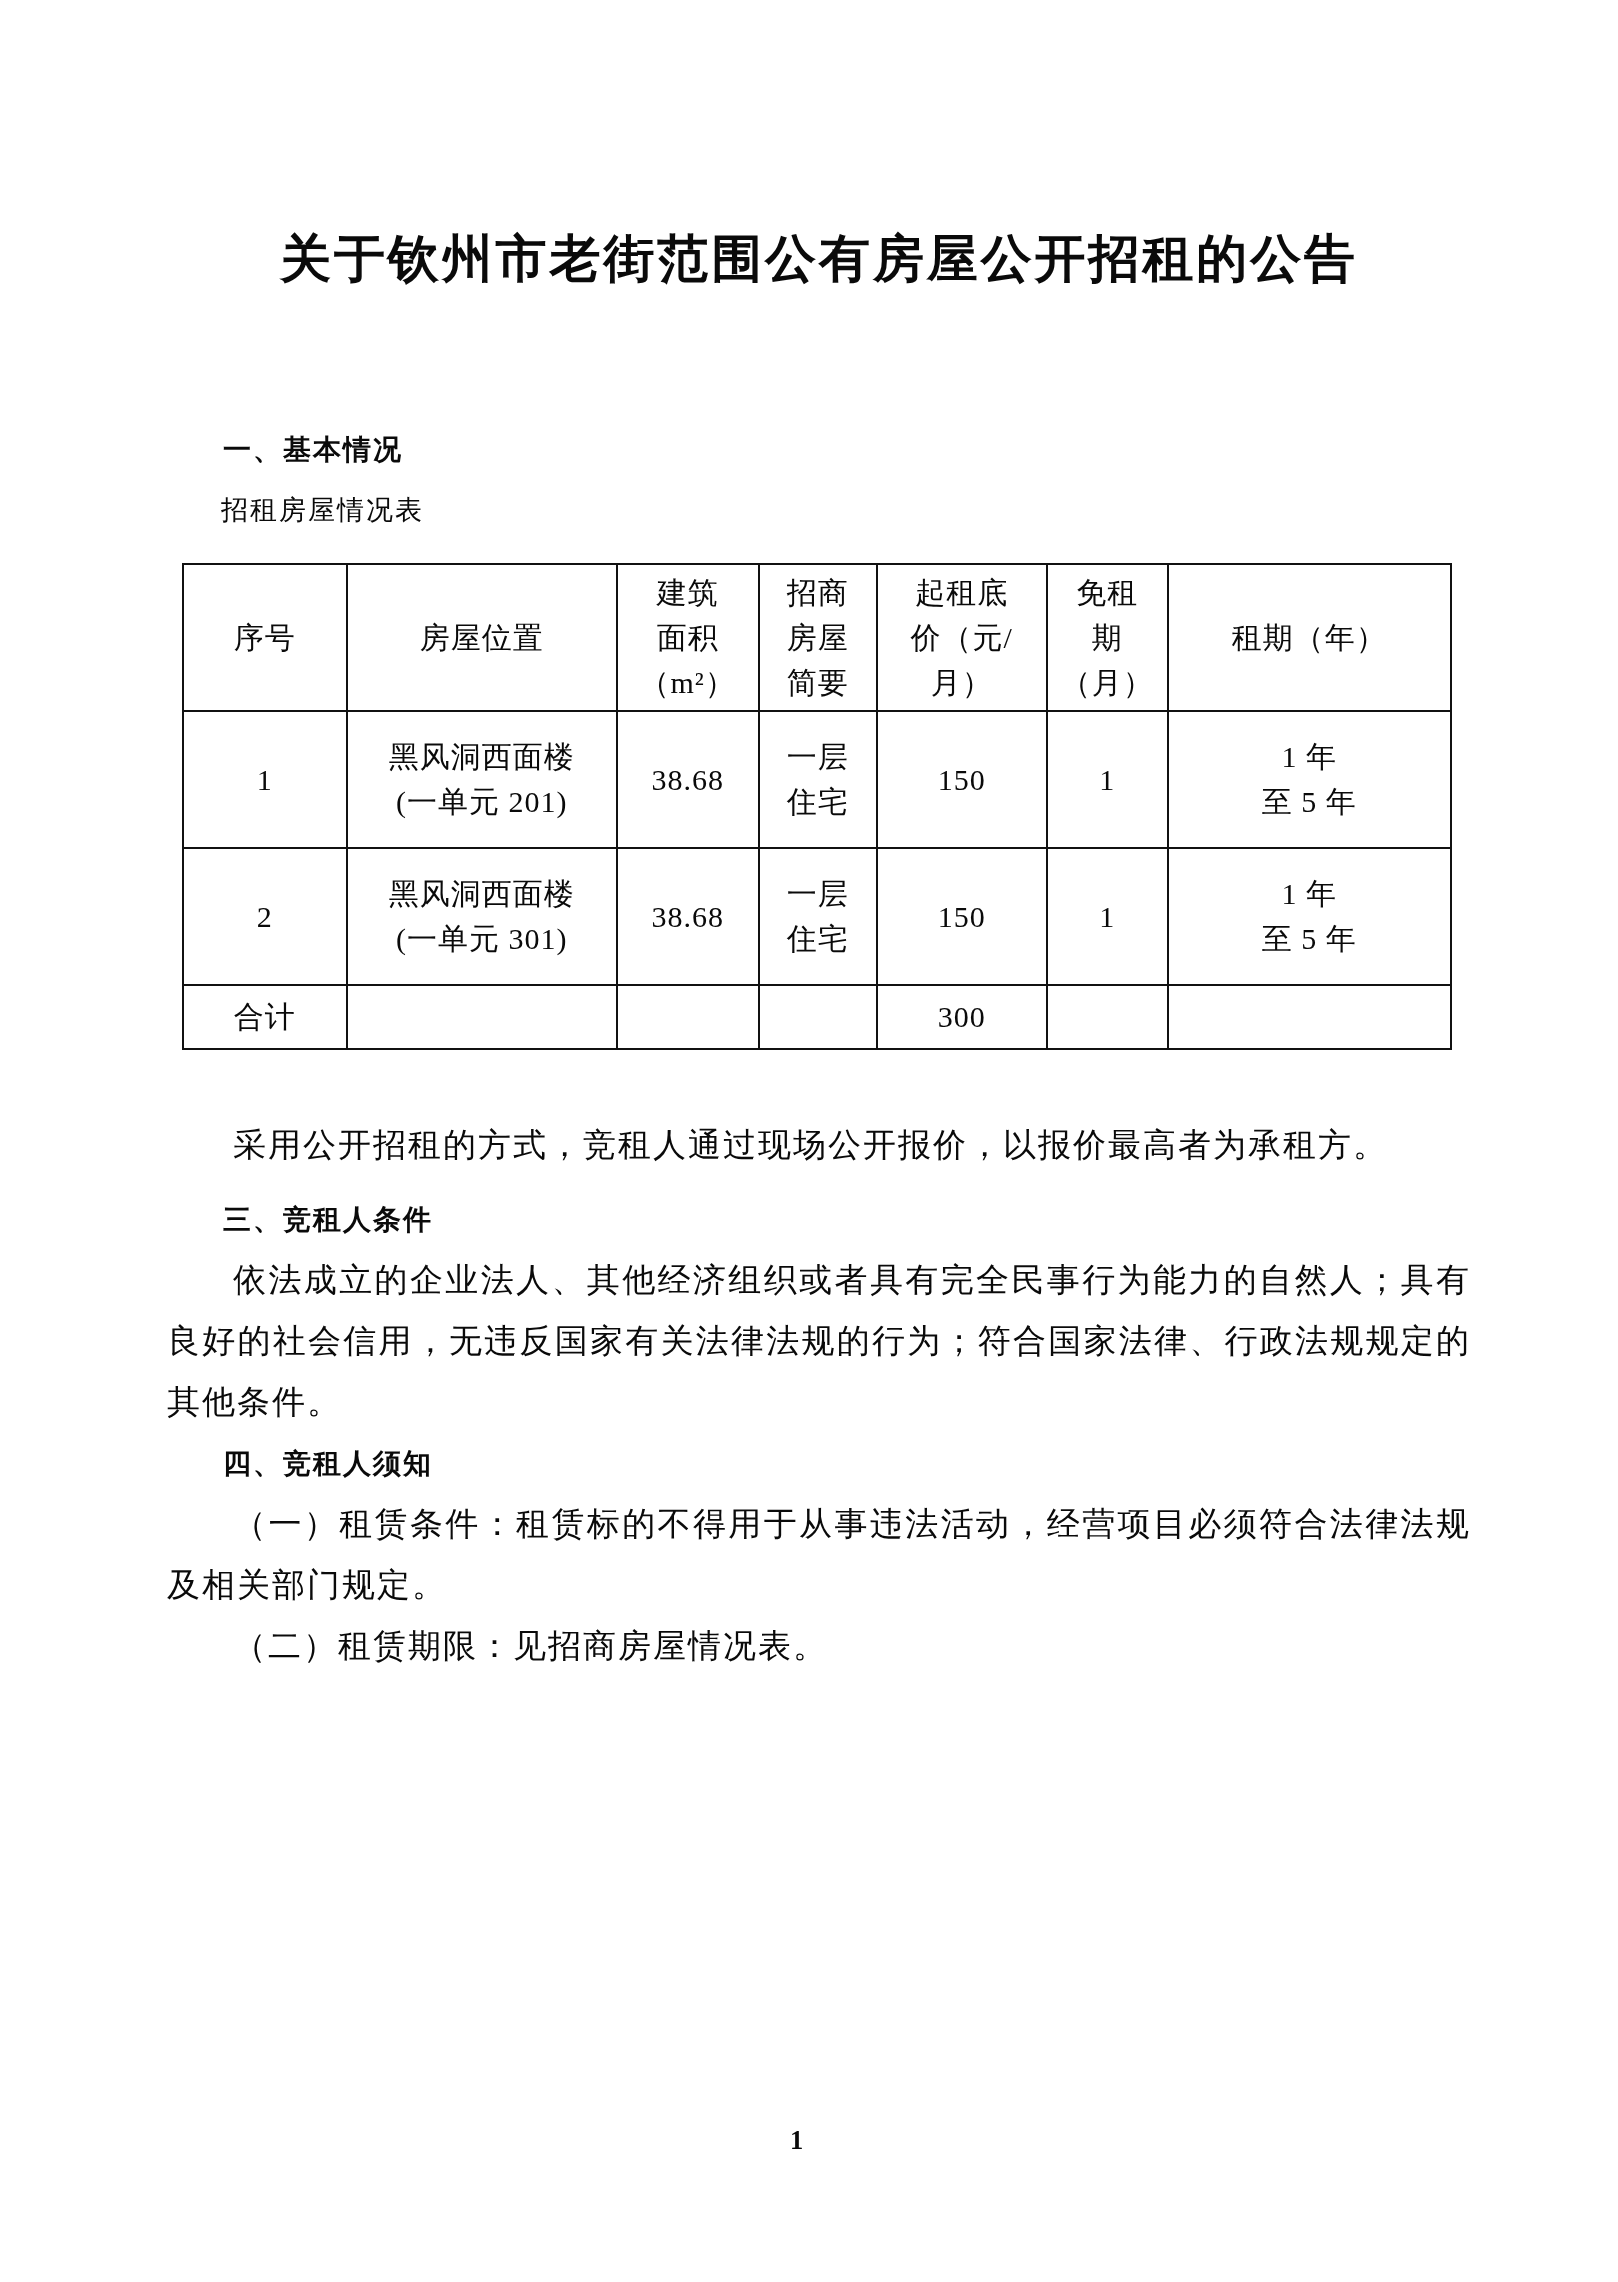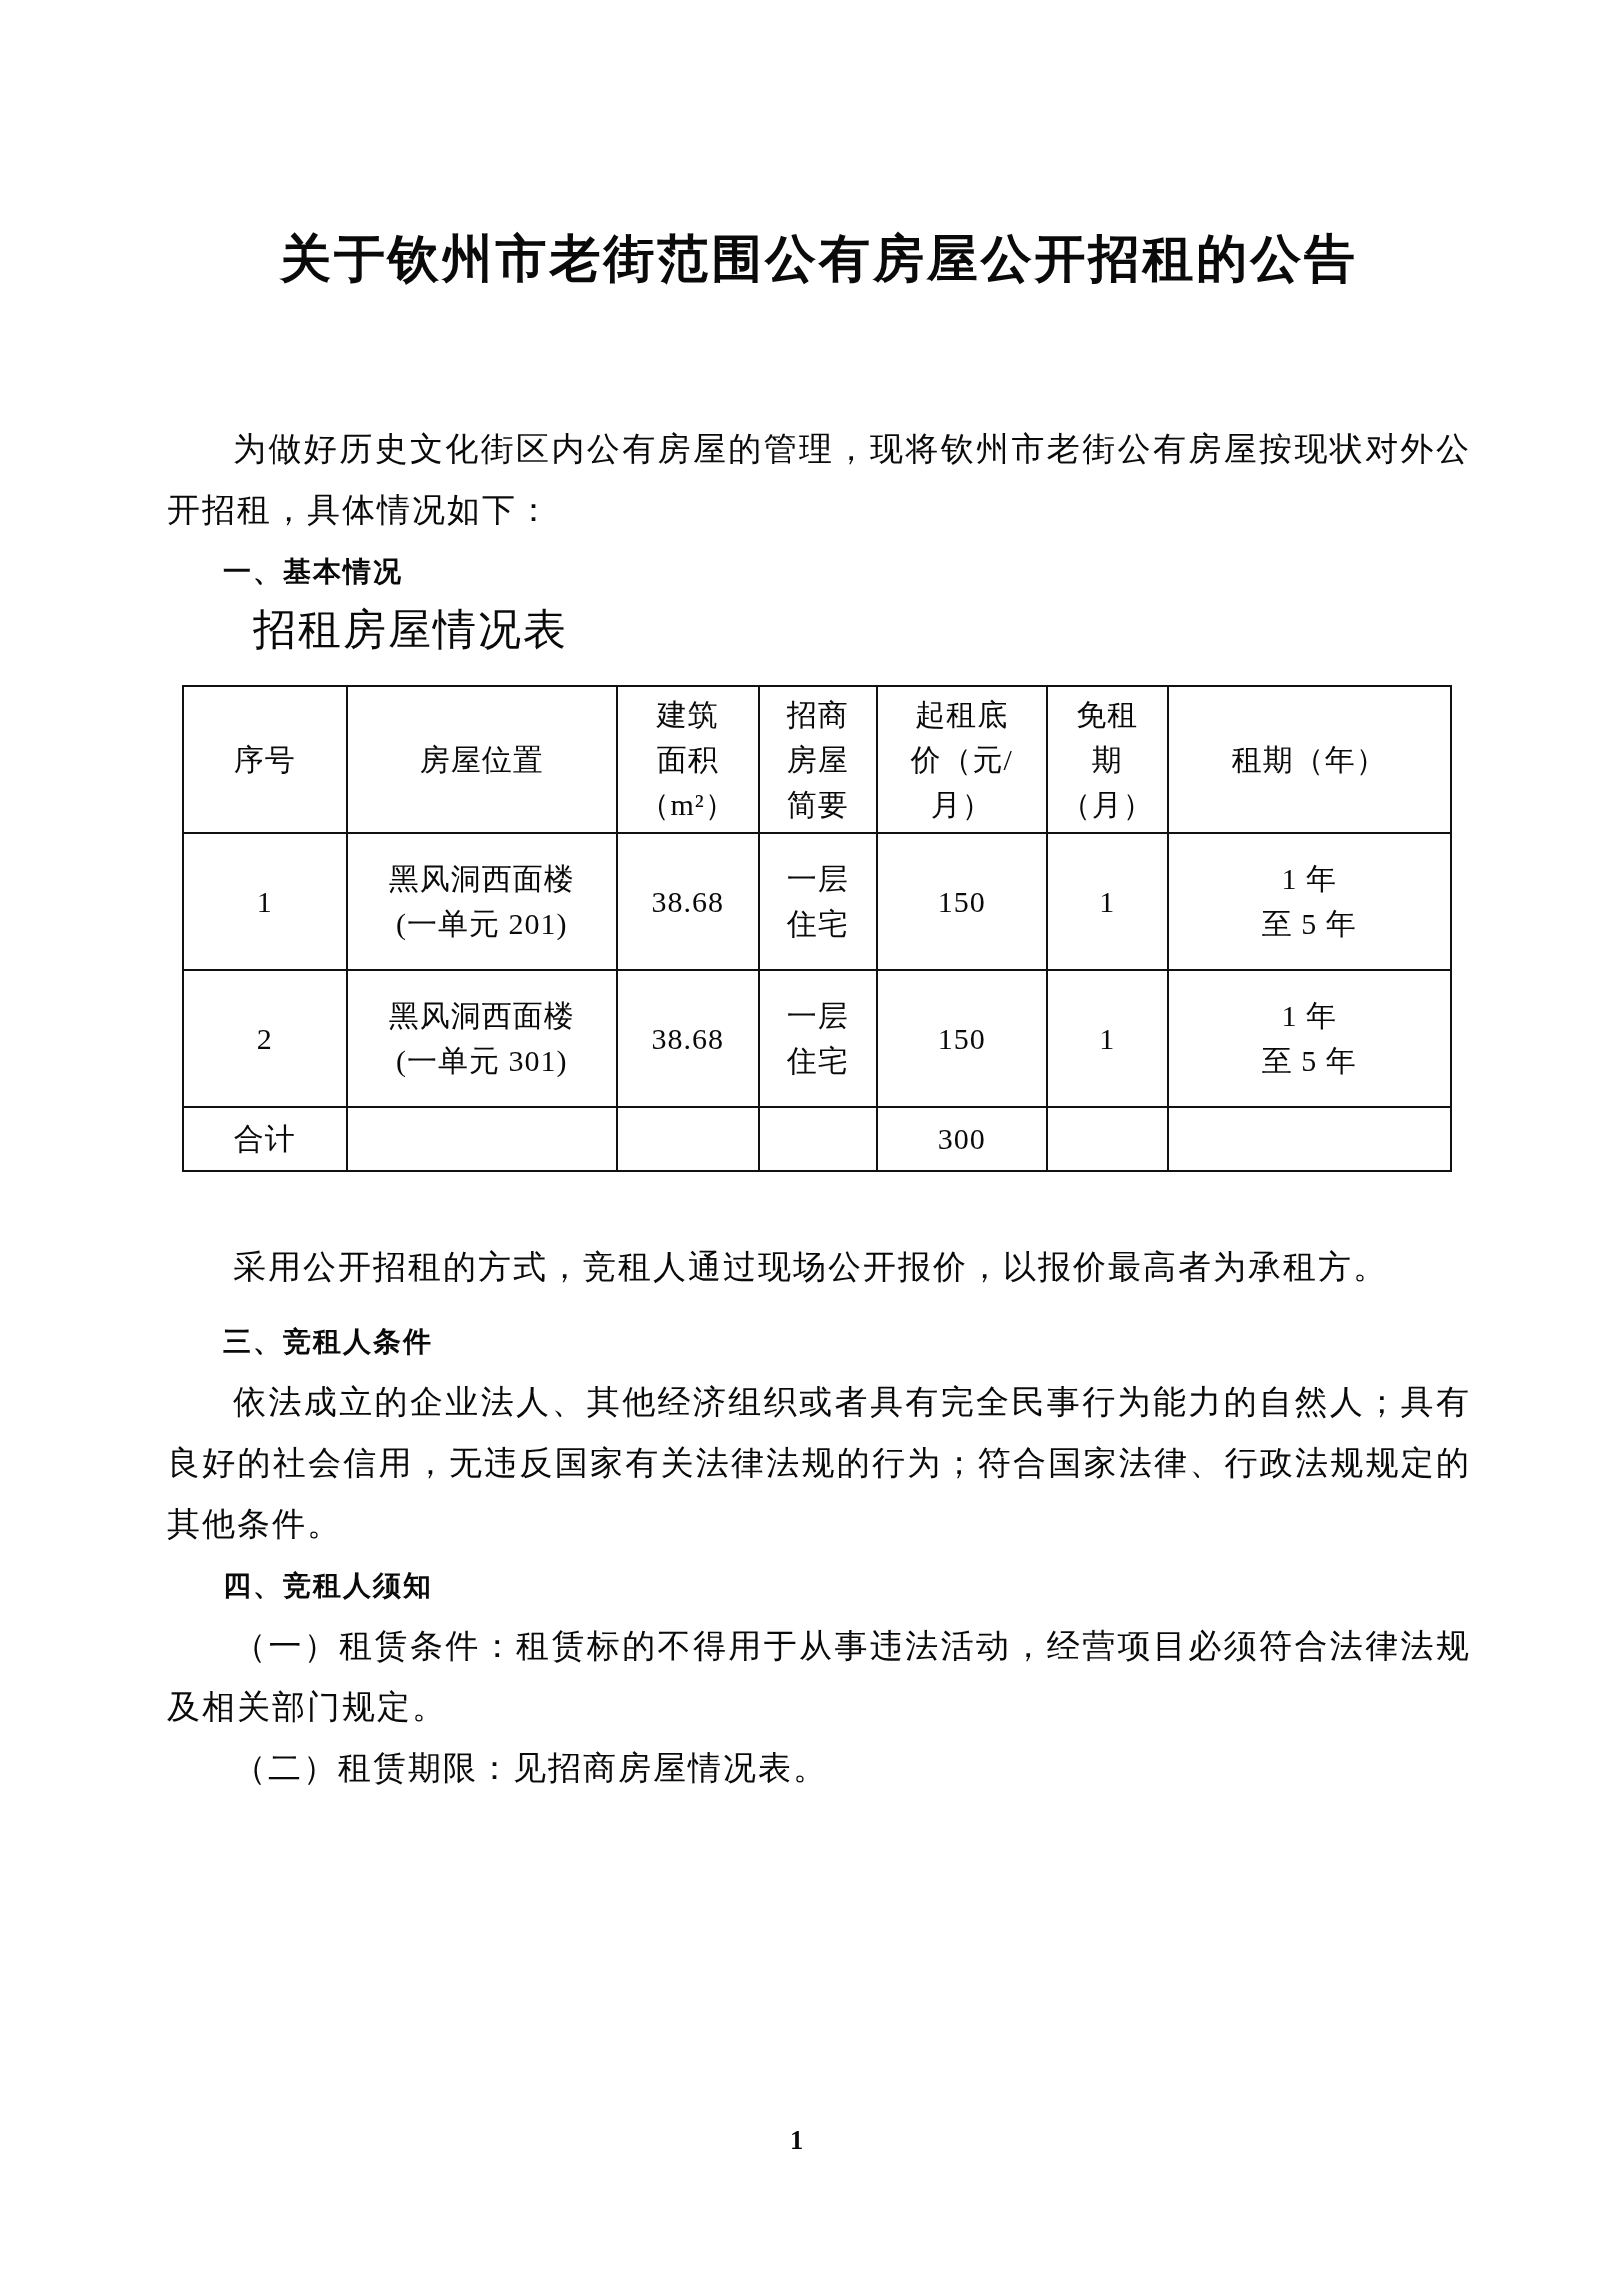--- a/index.html
+++ b/index.html
@@ -38,25 +38,24 @@
   }
   .heading {
     font-family: "Liberation Sans", "DejaVu Sans", sans-serif;
     font-weight: bold;
     font-size: 28px;
     line-height: 61px;
     text-indent: 2em;
     letter-spacing: 2px;
   }
   .caption {
-    font-size: 43px;
+    font-size: 27px;
     line-height: 61px;
     text-indent: 2em;
     letter-spacing: 2px;
-    font-family: Liberation Mono, monospace;
   }
   .spacer-s  { height: 13.7px; }
   .spacer-table-top { height: 21.6px; }
   .spacer-after-table { height: 65px; }
   table.rental-table {
     border-collapse: collapse;
     margin-left: 14.7px;
     table-layout: fixed;
     width: 1266px;
   }
@@ -93,21 +92,20 @@
   }
 </style>
 </head>
 <body>
 
 <div class="page">
   <div class="content">
 
     <h1 class="doc-title">关于钦州市老街范围公有房屋公开招租的公告</h1>
 
-    <p class="body-text">为做好历史文化街区内公有房屋的管理，现将钦州市老街公有房屋按现状对外公开招租，具体情况如下：</p>
 
     <div class="heading">一、基本情况</div>
 
     <div class="caption">招租房屋情况表</div>
 
     <div class="spacer-table-top"></div>
 
     <table class="rental-table">
       <colgroup>
         <col class="c-seq">

